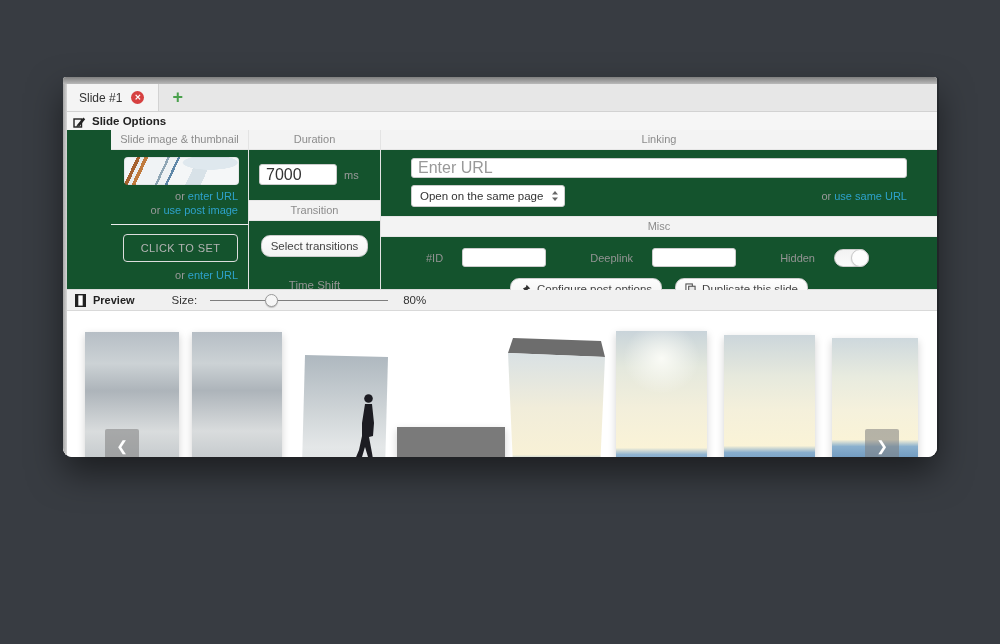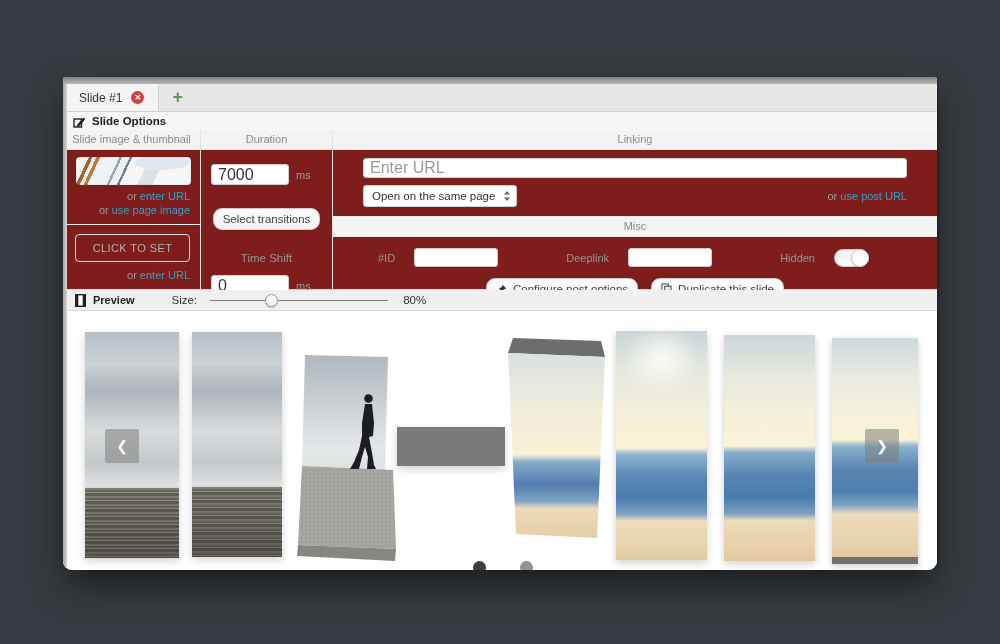--- a/index.html
+++ b/index.html
@@ -6,21 +6,21 @@
   html,body { width:1000px; height:644px; }
   body {
     background:#383c42;
     font-family:"Liberation Sans", sans-serif;
     position:relative;
     overflow:hidden;
   }
 
   
   .window {
-    position:absolute; left:63px; top:77px; width:874px; height:493px;
+    position:absolute; left:63px; top:77px; width:874px; height:380px;
     background:#fff;
     border-radius:3px 3px 9px 9px;
     box-shadow:0 16px 34px rgba(0,0,0,.5), 2px 0 0 rgba(0,0,0,.18);
     display:flex; flex-direction:column;
     overflow:hidden;
   }
   .bevel-top { height:7px; background:linear-gradient(180deg,#7f7f7f,#b9b9b9); flex:none; }
   .bevel-left { position:absolute; left:0; top:7px; bottom:0; width:4px;
     background:linear-gradient(90deg,#a5a5a5,#d6d6d6); z-index:5; }
 
@@ -34,22 +34,22 @@
     color:#fff; font-size:8px; line-height:13px; text-align:center; font-weight:bold; }
   .add-tab { display:flex; align-items:center; padding:0 13px; color:#4aa14d;
     font-size:18px; font-weight:bold; }
 
   
   .options-head { height:18px; background:#f6f6f6; display:flex; align-items:center;
     gap:6px; padding:0 0 0 10px; flex:none; }
   .options-title { font-size:11.5px; font-weight:bold; color:#222; }
 
   
-  .grid { height:160px; display:flex; background:#7f1d1d; flex:none;
-    border-bottom:1px solid #dcdcdc; }
+  .grid { height:160px; display:flex; background:#14532d; flex:none;
+    border-bottom:1px solid #dcdcdc;padding-left:48px; }
   .col1 { width:138px; border-right:1px solid #e3e3e3; display:flex; flex-direction:column; }
   .col2 { width:132px; border-right:1px solid #e3e3e3; display:flex; flex-direction:column;gap:6px; }
   .col3 { flex:1; display:flex; flex-direction:column; }
   .colhead { background:#f3f3f3; color:#8c8c8c; font-size:11px; text-align:center;
     padding:3px 0 4px; border-bottom:1px solid #e6e6e6; flex:none; }
   .colhead.mid { border-top:1px solid #e6e6e6; }
 
   
   .thumb { margin:7px 9px 3px 13px; height:37px; border-radius:4px;
     background:
@@ -176,36 +176,37 @@
 
   <div class="grid">
 
     <div class="col1">
       <div class="colhead">Slide image &amp; thumbnail</div>
       <div class="thumb"></div>
       <div class="or-links">
         <div class="row"><span class="gray">or</span>
           <a class="link">enter URL</a></div>
         <div class="row"><span class="gray">or</span>
-          <a class="link">use page image</a></div>
+          <a class="link">use post image</a></div>
       </div>
       <div class="col1-divider"></div>
       <div class="click-to-set">CLICK TO SET</div>
       <div class="or-links single">
         <div class="row"><span class="gray">or</span>
           <a class="link">enter URL</a></div>
       </div>
     </div>
 
     <div class="col2">
       <div class="colhead">Duration</div>
       <div class="input-row">
         <input class="txt-input w70" value="7000" style="">
         <span class="unit">ms</span>
       </div>
+      <div class="colhead mid">Transition</div>
       <div class="center-wrap">
         <button class="btn select-transitions">Select transitions</button>
       </div>
       <div class="mini-label">Time Shift</div>
       <div class="input-row" style="padding-top:5px;">
         <input class="txt-input w70" value="0" style="">
         <span class="unit">ms</span>
       </div>
     </div>
 
@@ -215,21 +216,21 @@
       <div class="link-row">
         <div class="fake-select">
           <span>Open on the same page</span>
           <svg width="8" height="12" viewBox="0 0 8 12">
             <path d="M4 1 L7 4.6 H1 Z" fill="#666"></path>
               <path d="M4 11 L1 7.4 H7 Z" fill="#666"></path>
           </svg>
         </div>
         <div class="post-url">
           <span class="gray">or</span>
-          <a class="link">use post URL</a>
+          <a class="link">use same URL</a>
         </div>
       </div>
       <div class="colhead mid">Misc</div>
       <div class="misc-row">
         <div class="field">
           <span class="field-label">#ID</span>
           <input class="txt-input w80" style="">
         </div>
         <div class="field">
           <span class="field-label">Deeplink</span>

